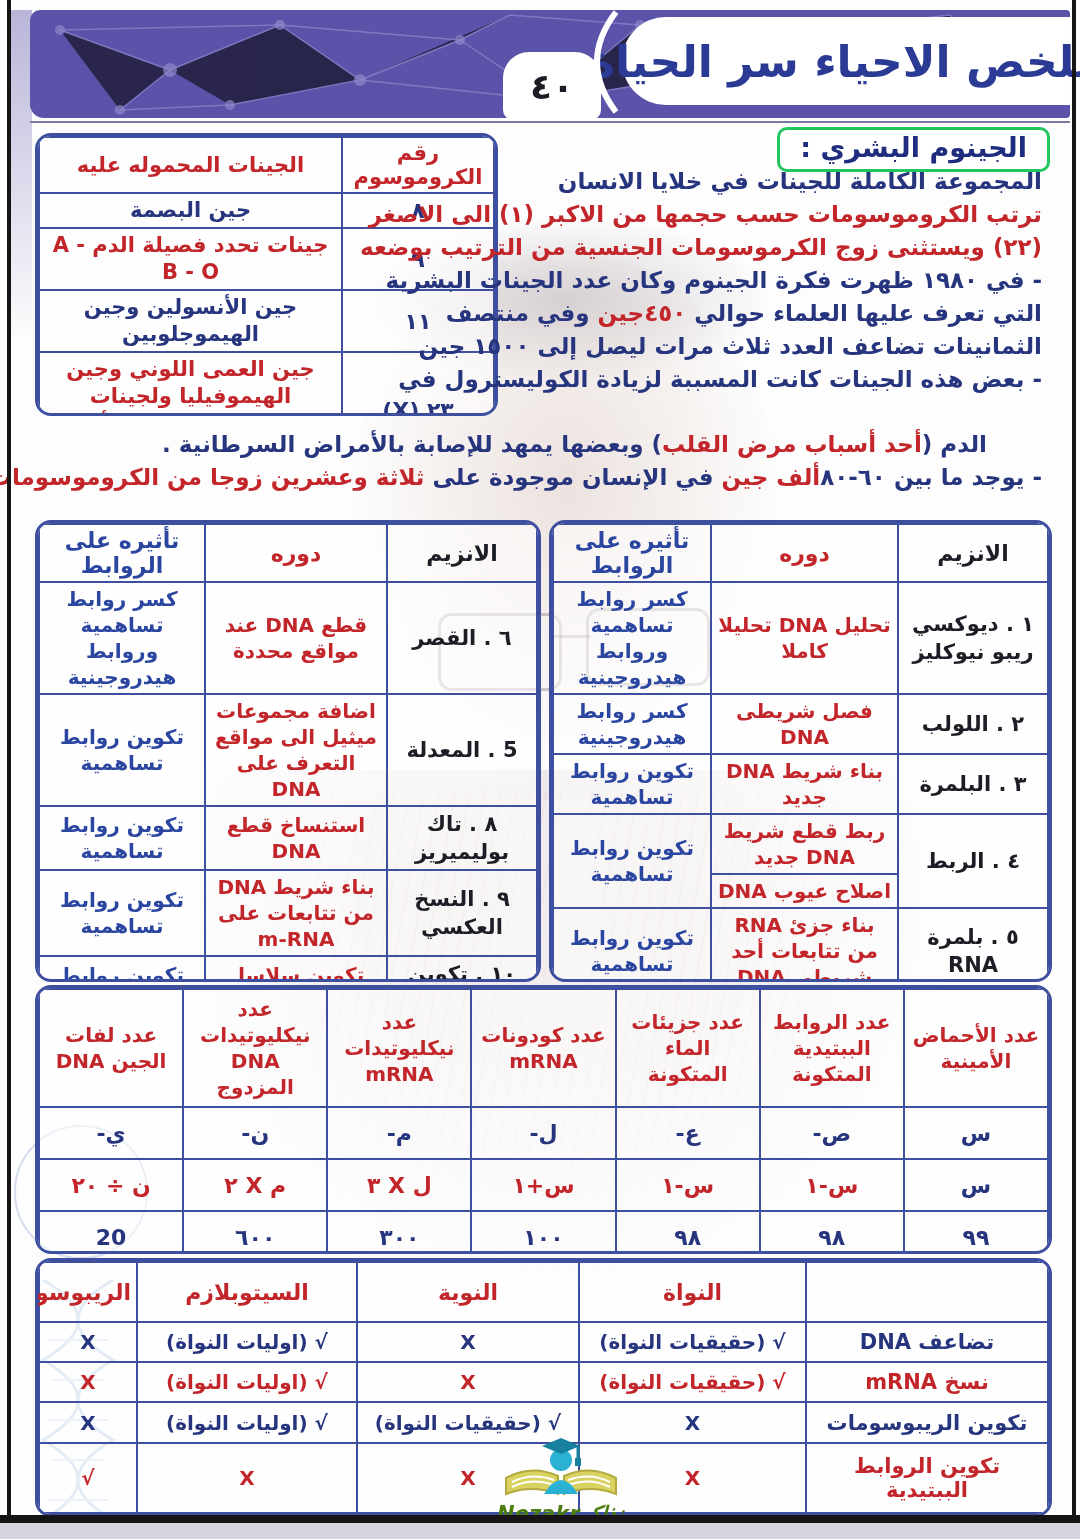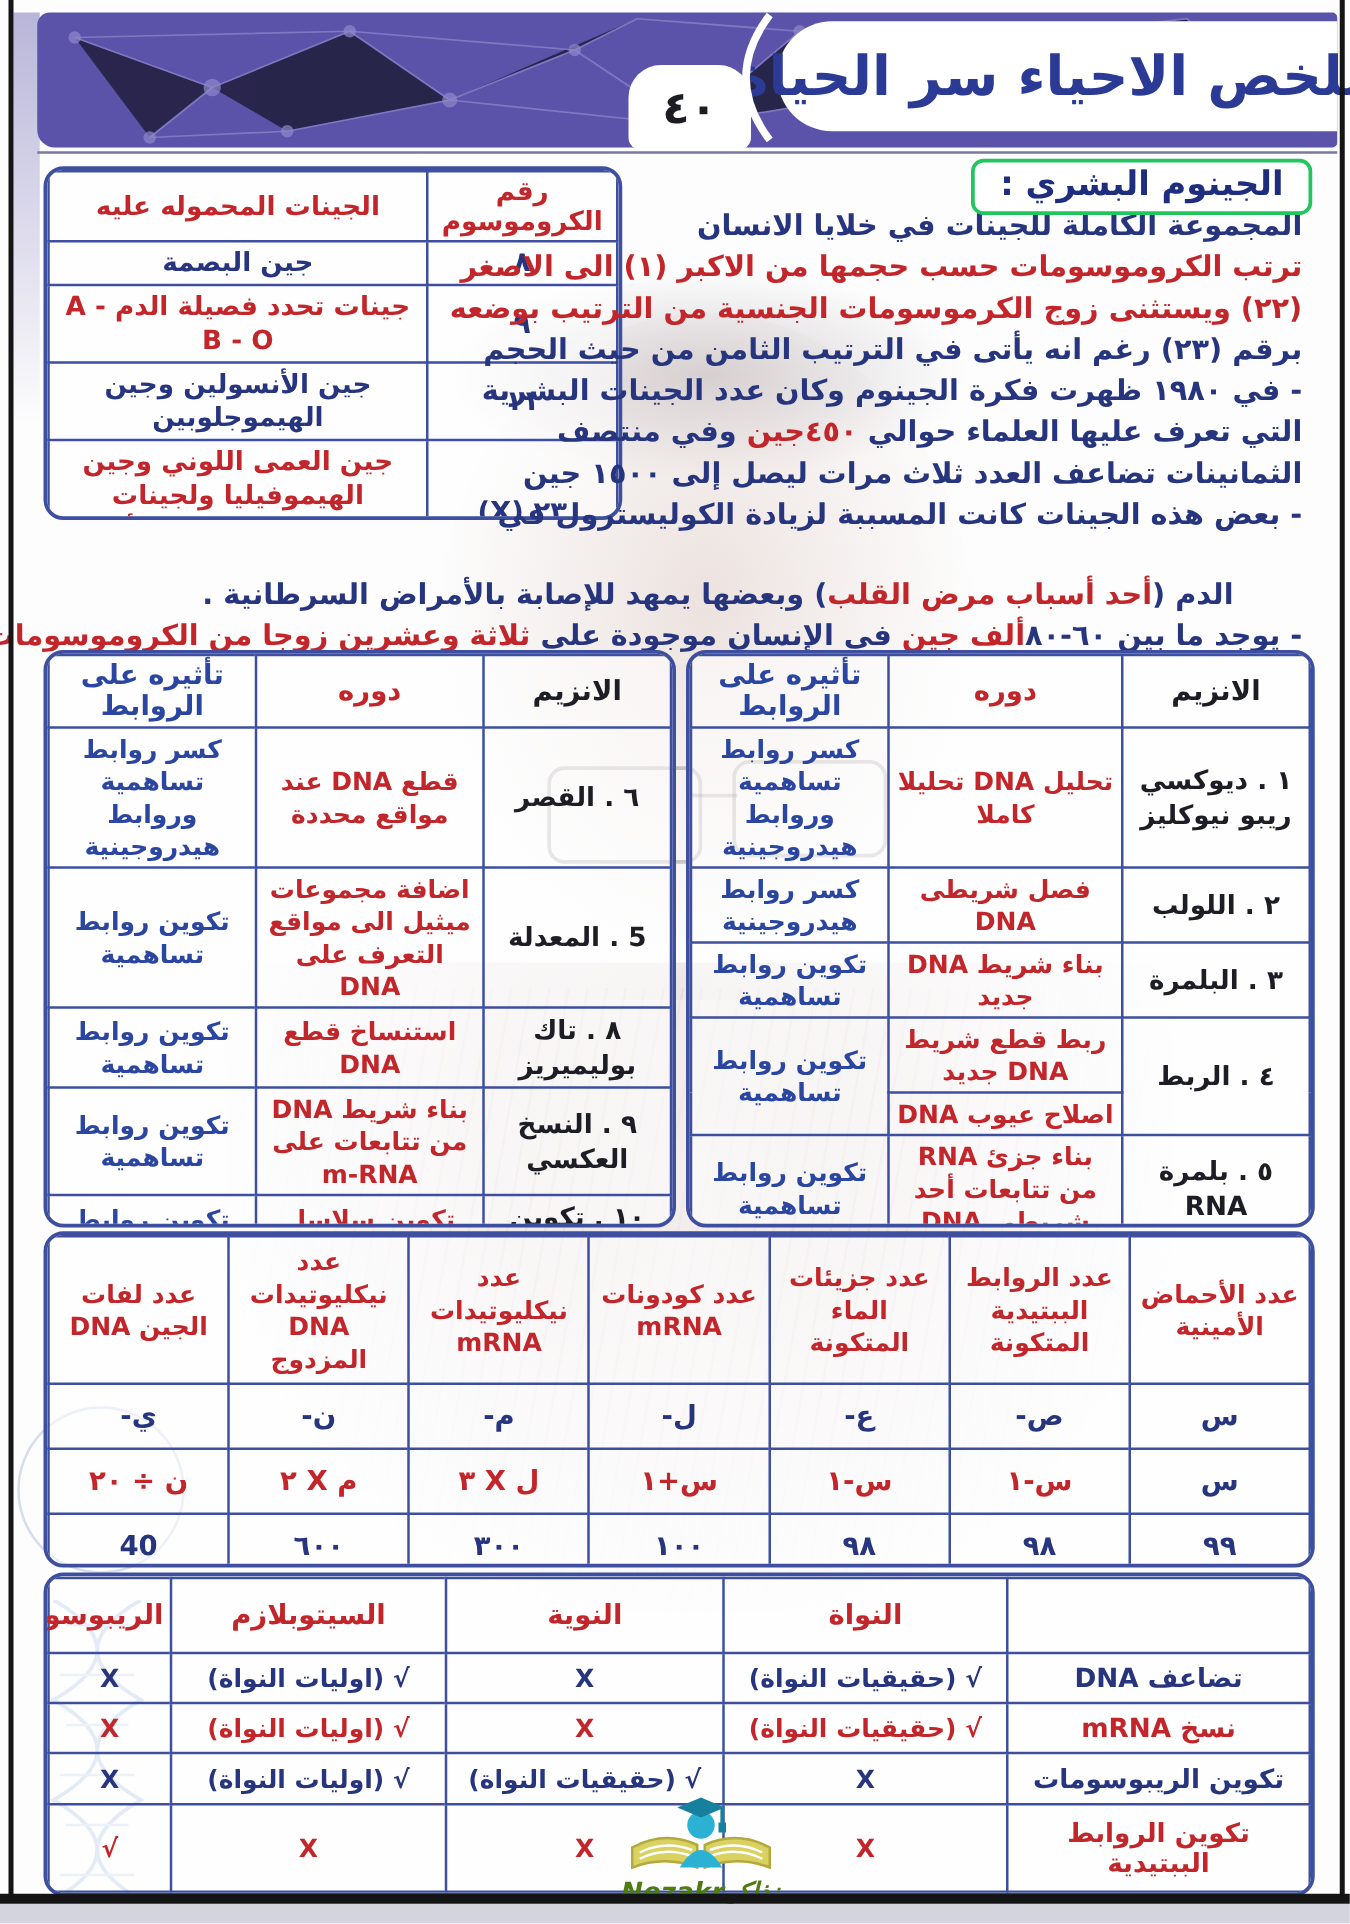--- a/index.html
+++ b/index.html
@@ -44,21 +44,21 @@
   .page-tab{position:absolute;left:503px;top:52px;width:98px;height:68px;background:#fff;
             border-radius:26px 26px 10px 10px;display:flex;align-items:center;justify-content:center;
             z-index:2;font-size:36px;color:#1c1c24;}
 
   
   .genome-badge{position:absolute;top:127px;right:30px;padding:2px 20px 6px;background:rgba(255,255,255,.9);
                 border:3px solid #22c55e;border-radius:10px;font-size:27px;color:#1e2d7d;z-index:3;}
 
   
   #intro-a{position:absolute;right:38px;top:165px;width:555px;text-align:right;z-index:2;}
-  #intro-b{position:absolute;right:38px;top:428px;width:1008px;text-align:right;z-index:2;margin-top:32px;}
+  #intro-b{position:absolute;right:38px;top:428px;width:1008px;text-align:right;z-index:2;}
   .intro-line{font-size:23px;line-height:33px;white-space:nowrap;}
 
   
   .tbl-wrap{position:absolute;border:3px solid #3d4f9e;border-radius:16px;overflow:hidden;
             background:rgba(255,255,255,.55);z-index:2;}
   .tbl-wrap table{border-collapse:collapse;width:100%;height:100%;table-layout:fixed;}
   .tbl-wrap td,.tbl-wrap th{border:2px solid #3d4f9e;text-align:center;vertical-align:middle;padding:3px 5px;}
 
   #chrom-wrap{left:35px;top:133px;width:457px;height:277px;}
   .chrom-h{color:#c3262a;font-size:21px;height:44px;}
@@ -180,21 +180,20 @@
             <td class="genes c-red">جين العمى اللوني وجين الهيموفيليا ولجينات المسئولة عن تكوين الأعضاء الجنسية الأنثوية</td>
           </tr>
         </tbody>
     </table>
   </div>
 
   <div id="intro-a">
       <div class="intro-line"><span class="c-navy">المجموعة الكاملة للجينات في خلايا الانسان</span></div>
       <div class="intro-line"><span class="c-red">ترتب الكروموسومات حسب حجمها من الاكبر (١) الى الاصغر</span></div>
       <div class="intro-line"><span class="c-red">(٢٢) ويستثنى زوج الكرموسومات الجنسية من الترتيب بوضعه</span></div>
-      <div class="intro-line"><span class="c-navy">برقم (٢٣) رغم انه يأتى في الترتيب الثامن من حيث الحجم</span></div>
       <div class="intro-line"><span class="c-navy">- في ١٩٨٠ ظهرت فكرة الجينوم وكان عدد الجينات البشرية</span></div>
       <div class="intro-line"><span class="c-navy">التي تعرف عليها العلماء حوالي </span><span class="c-red">٤٥٠جين</span><span class="c-navy"> وفي منتصف</span></div>
       <div class="intro-line"><span class="c-navy">الثمانينات تضاعف العدد ثلاث مرات ليصل إلى ١٥٠٠ جين</span></div>
       <div class="intro-line"><span class="c-navy">- بعض هذه الجينات كانت المسببة لزيادة الكوليسترول في</span></div>
     </div>
   <div id="intro-b">
       <div class="intro-line" style="padding-left: 0px; padding-right: 55px;"><span class="c-navy">الدم (</span><span class="c-red">أحد أسباب مرض القلب</span><span class="c-navy">) وبعضها يمهد للإصابة بالأمراض السرطانية .</span></div>
       <div class="intro-line"><span class="c-navy">- يوجد ما بين ٦٠-٨٠</span><span class="c-red">ألف جين</span><span class="c-navy"> في الإنسان موجودة على </span><span class="c-red">ثلاثة وعشرين زوجا من الكروموسومات</span></div>
     </div>
 
@@ -311,21 +310,21 @@
             <td class="calc-v c-red">م X ٢</td>
             <td class="calc-v c-red">ن ÷ ٢٠</td>
           </tr>
           <tr>
             <td class="calc-v c-navy">٩٩</td>
             <td class="calc-v c-navy">٩٨</td>
             <td class="calc-v c-navy">٩٨</td>
             <td class="calc-v c-navy">١٠٠</td>
             <td class="calc-v c-navy">٣٠٠</td>
             <td class="calc-v c-navy">٦٠٠</td>
-            <td class="calc-v c-navy">40</td>
+            <td class="calc-v c-navy">20</td>
           </tr>
         </tbody>
     </table>
   </div>
 
   <div class="tbl-wrap" id="loc-wrap">
     <table>
       <thead>
           <tr id="loc-head">
             <th class="loc-h" style="width: 230px;"></th>

